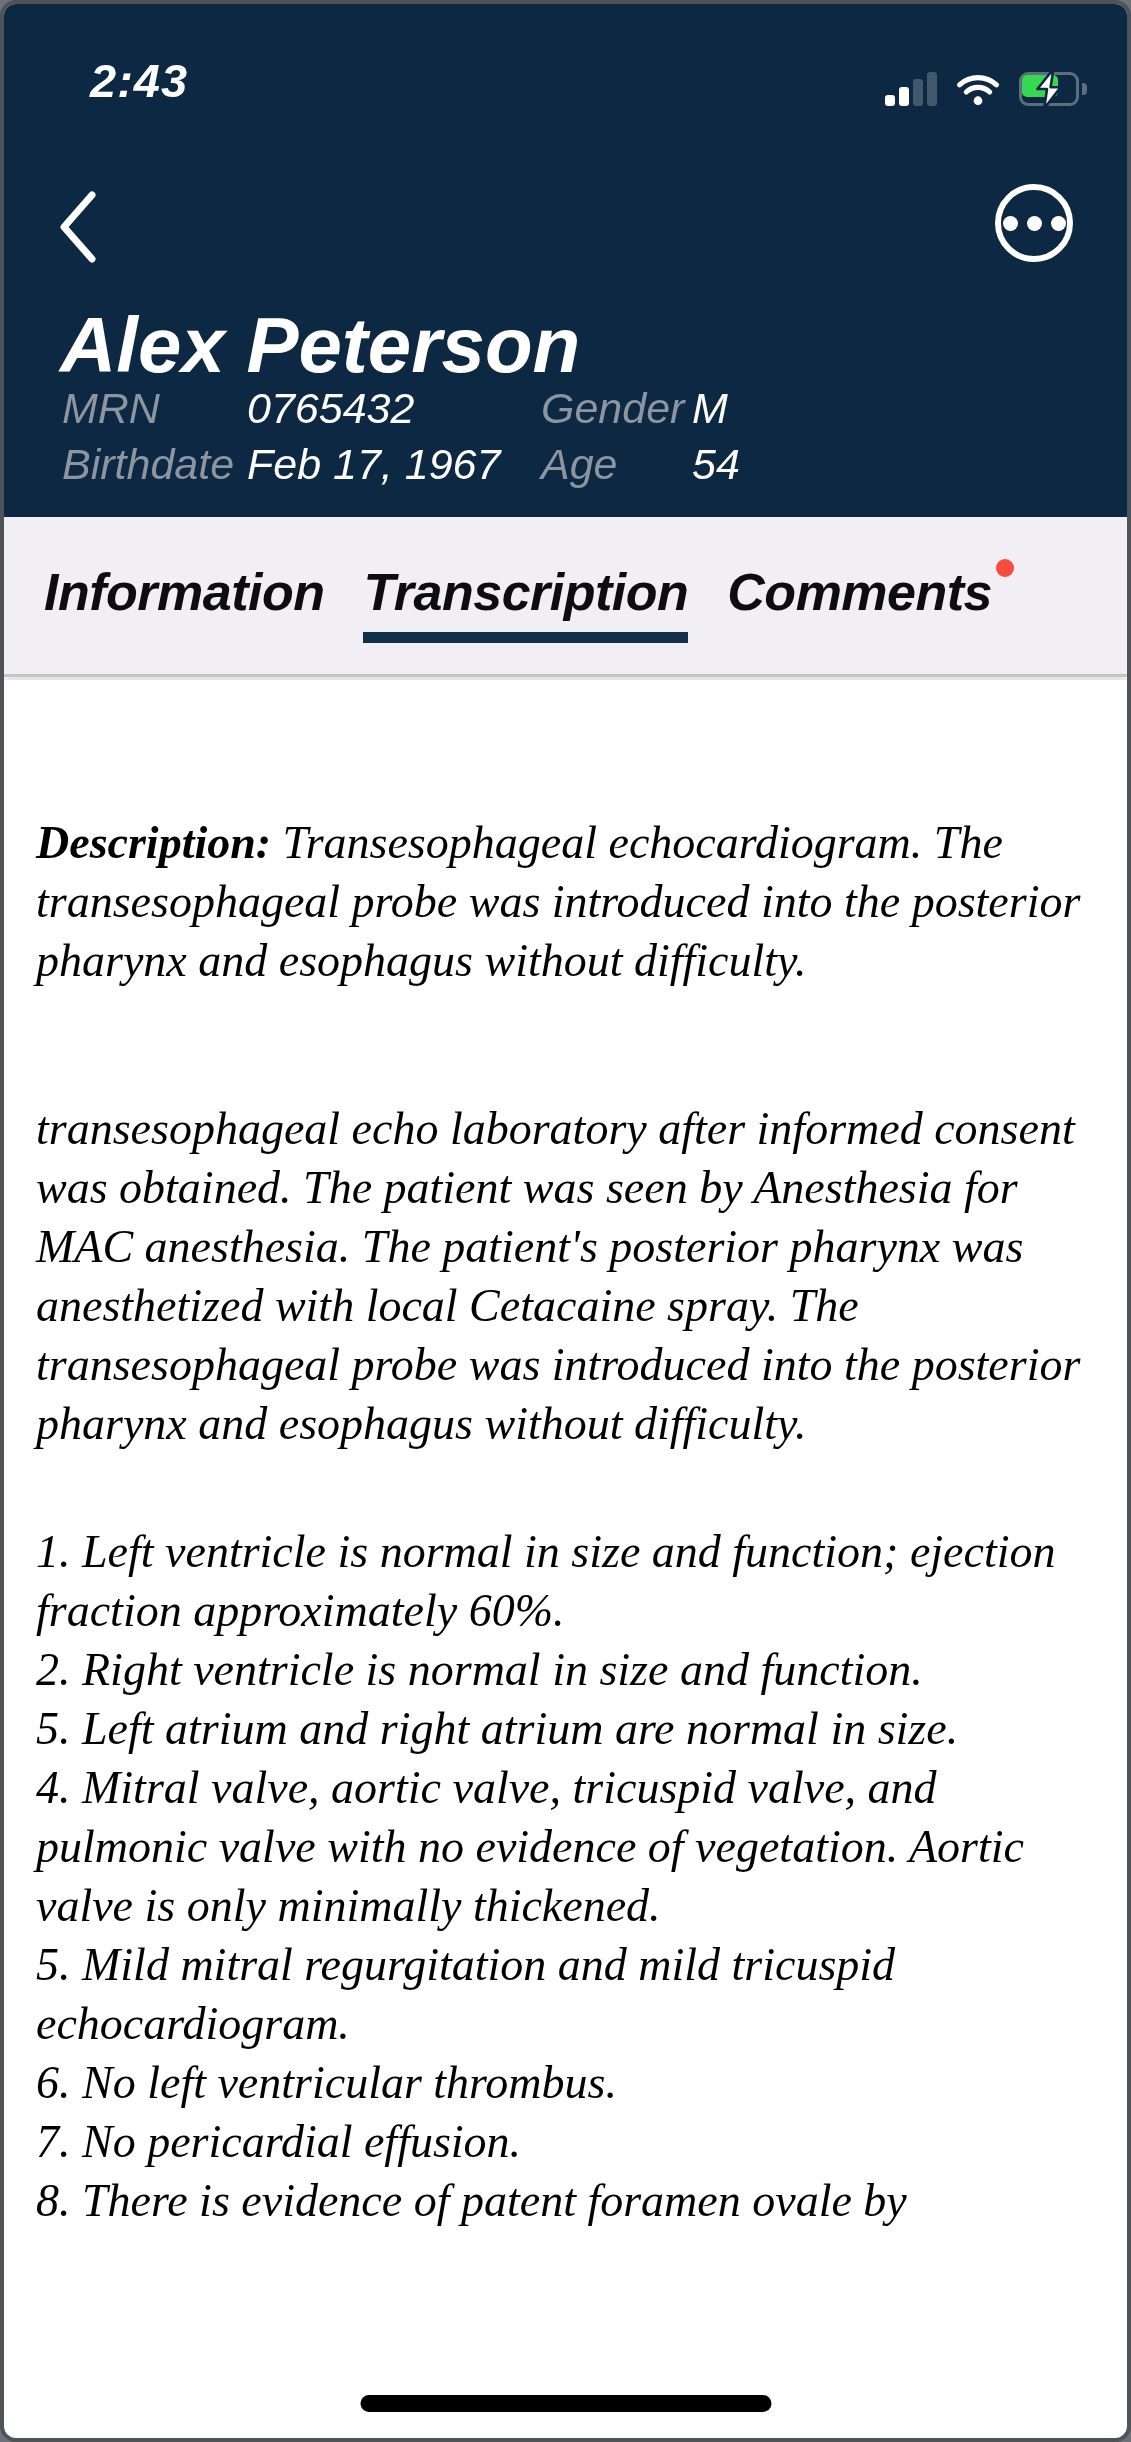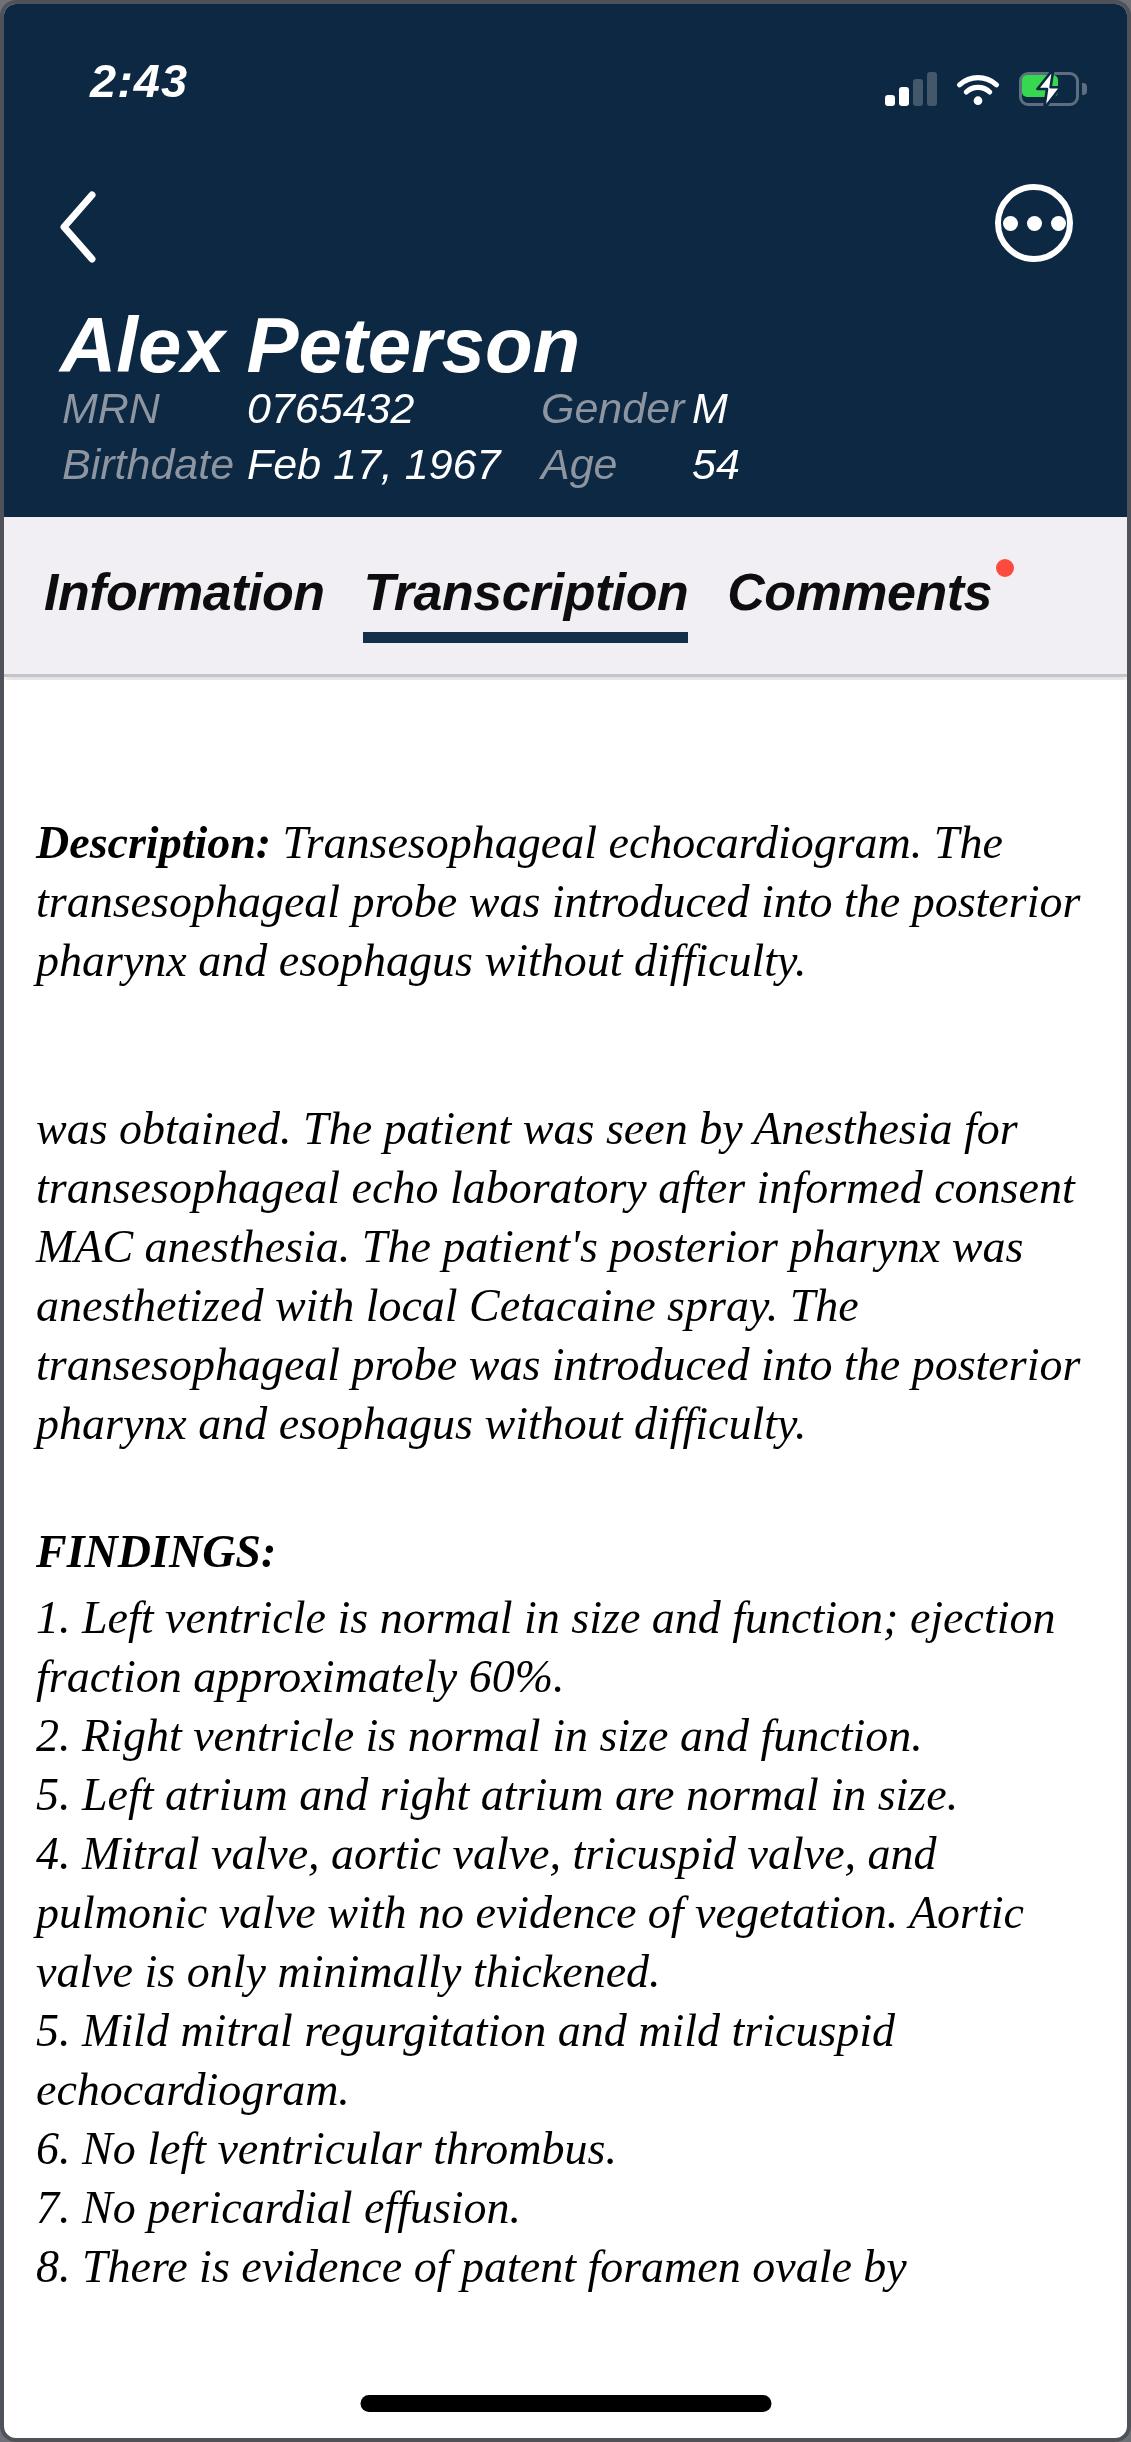--- a/index.html
+++ b/index.html
@@ -116,30 +116,29 @@
 
   <div class="doc">
 
     <div class="para-desc">
       <div class="line"><b>Description:</b><span> Transesophageal echocardiogram. The</span></div>
       <div class="line">transesophageal probe was introduced into the posterior</div>
       <div class="line">pharynx and esophagus without difficulty.</div>
     </div>
 
     <div class="para-proc">
+      <div class="line">transesophageal echo laboratory after informed consent</div>
       <div class="line">was obtained. The patient was seen by Anesthesia for</div>
-      <div class="line">transesophageal echo laboratory after informed consent</div>
       <div class="line">MAC anesthesia. The patient's posterior pharynx was</div>
       <div class="line">anesthetized with local Cetacaine spray. The</div>
       <div class="line">transesophageal probe was introduced into the posterior</div>
       <div class="line">pharynx and esophagus without difficulty.</div>
     </div>
 
     <div>
-      <div class="line findings-heading">FINDINGS:</div>
       <div class="line">1. Left ventricle is normal in size and function; ejection</div>
       <div class="line">fraction approximately 60%.</div>
       <div class="line">2. Right ventricle is normal in size and function.</div>
       <div class="line">5. Left atrium and right atrium are normal in size.</div>
       <div class="line">4. Mitral valve, aortic valve, tricuspid valve, and</div>
       <div class="line">pulmonic valve with no evidence of vegetation. Aortic</div>
       <div class="line">valve is only minimally thickened.</div>
       <div class="line">5. Mild mitral regurgitation and mild tricuspid</div>
       <div class="line">echocardiogram.</div>
       <div class="line">6. No left ventricular thrombus.</div>

